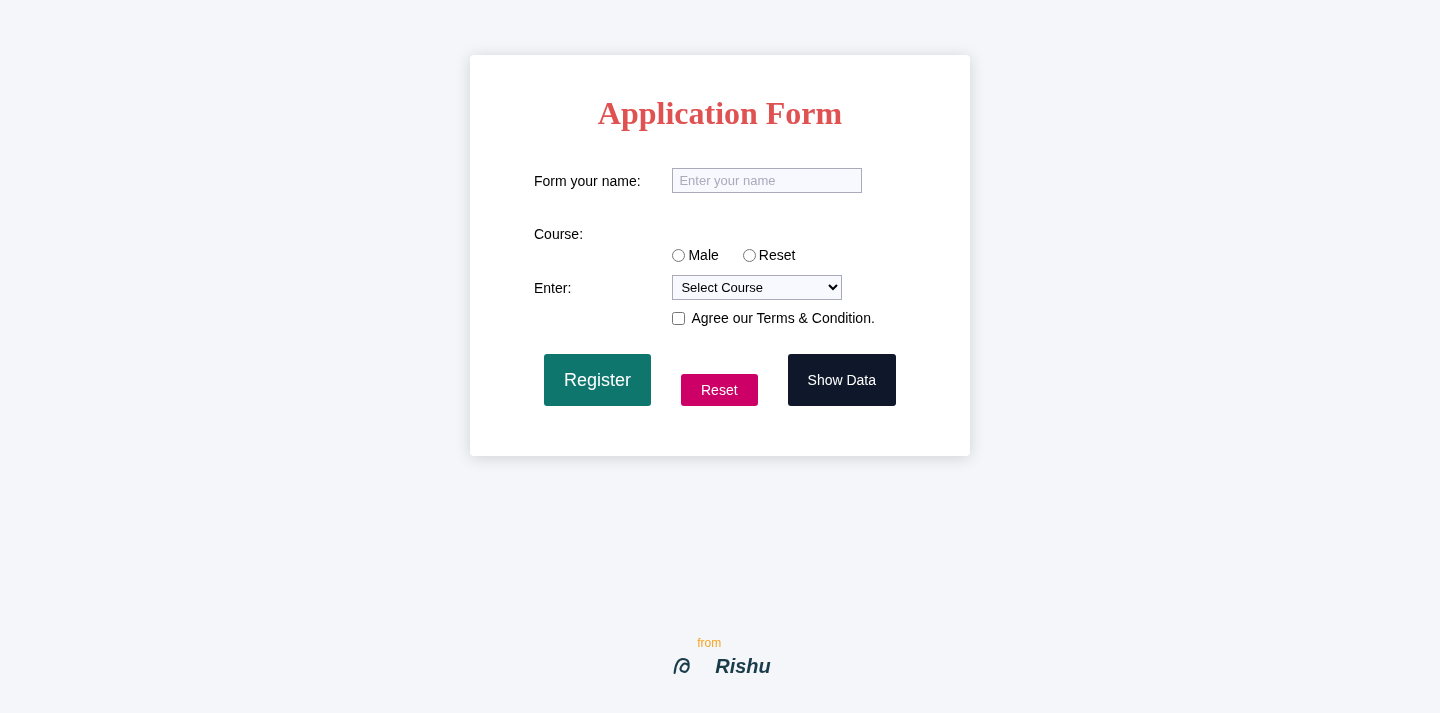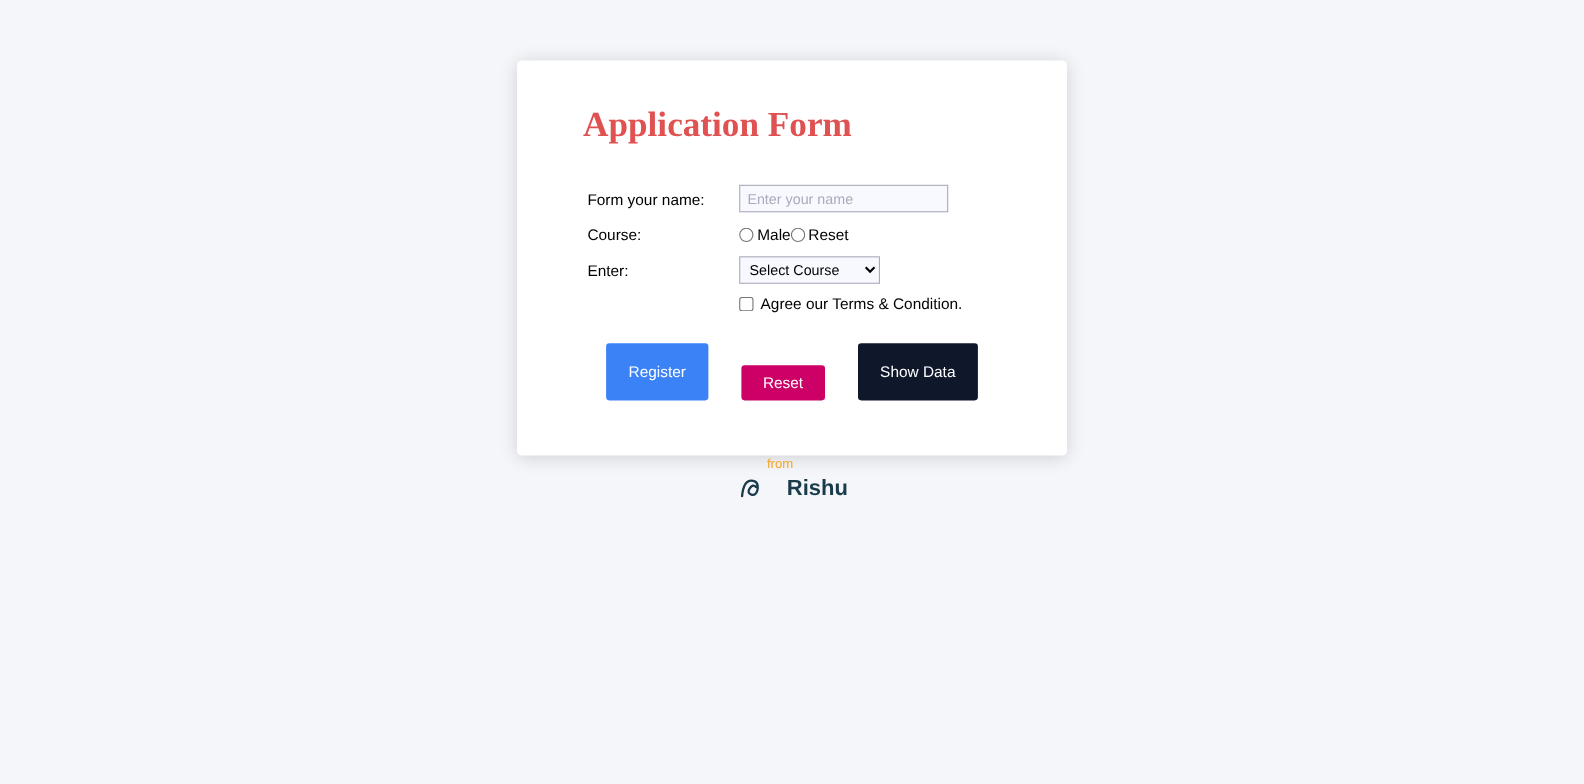--- a/index.html
+++ b/index.html
@@ -22,21 +22,21 @@
 
     .form-card {
       background: #ffffff;
       box-shadow: 0 2px 16px rgba(0,0,0,0.15);
       border-radius: 4px;
       width: 500px;
       padding: 40px 60px 50px 60px;
     }
 
     .form-title {
-      text-align: left;
+      text-align: center;
       font-size: 32px;
       font-weight: bold;
       color: #e05252;
       margin-bottom: 30px;
       font-family: Georgia, serif;
     }
 
     .form-table {
       width: 100%;
       border-collapse: collapse;
@@ -69,34 +69,35 @@
 
     .form-table input[type="text"]::placeholder,
     .form-table input[type="email"]::placeholder {
       color: #aab;
       font-size: 13px;
     }
 
     .gender-group {
       display: flex;
       align-items: center;
-      gap: 0;
+      gap: 24px;
+      margin-top: 42px;
     }
 
     .gender-group label {
       display: flex;
       align-items: center;
       gap: 3px;
       font-size: 14px;
     }
 
     .form-table select {
       font-size: 13px;
       padding: 3px 4px;
-      width: 128px;
+      width: 170px;
       border: 1px solid #aab;
       background: #f8f9ff;
     }
 
     .terms-row td {
       padding-top: 4px;
       padding-bottom: 4px;
     }
 
     .terms-label {
@@ -107,25 +108,25 @@
     }
 
     .buttons-row {
       display: flex;
       justify-content: center;
       gap: 30px;
       margin-top: 24px;
     }
 
     .btn-register {
-      background-color: #3b82f6;
+      background-color: #0f766e;
       color: white;
       border: none;
       padding: 8px 20px;
-      font-size: 14px;
+      font-size: 18px;
       cursor: pointer;
       border-radius: 3px;
     }
 
     .btn-reset {
       background-color: #cc0066;
       color: white;
       border: none;
       padding: 8px 20px;
       font-size: 14px;
@@ -138,37 +139,39 @@
       background-color: #0f172a;
       color: white;
       border: none;
       padding: 8px 20px;
       font-size: 14px;
       cursor: pointer;
       border-radius: 3px;
     }
 
     .footer {
+      margin-top: 180px;
       display: flex;
       flex-direction: column;
       align-items: center;
     }
 
     .footer-from {
       font-size: 12px;
       color: #f5a623;
       margin-bottom: 2px;
       align-self: flex-start;
       margin-left: 28px;
     }
 
     .footer-brand {
       display: flex;
       align-items: center;
       gap: 18px;
+      font-style: italic;
     }
 
     .footer-logo {
       width: 28px;
       height: 28px;
     }
 
     .footer-name {
       font-size: 20px;
       font-weight: bold;

